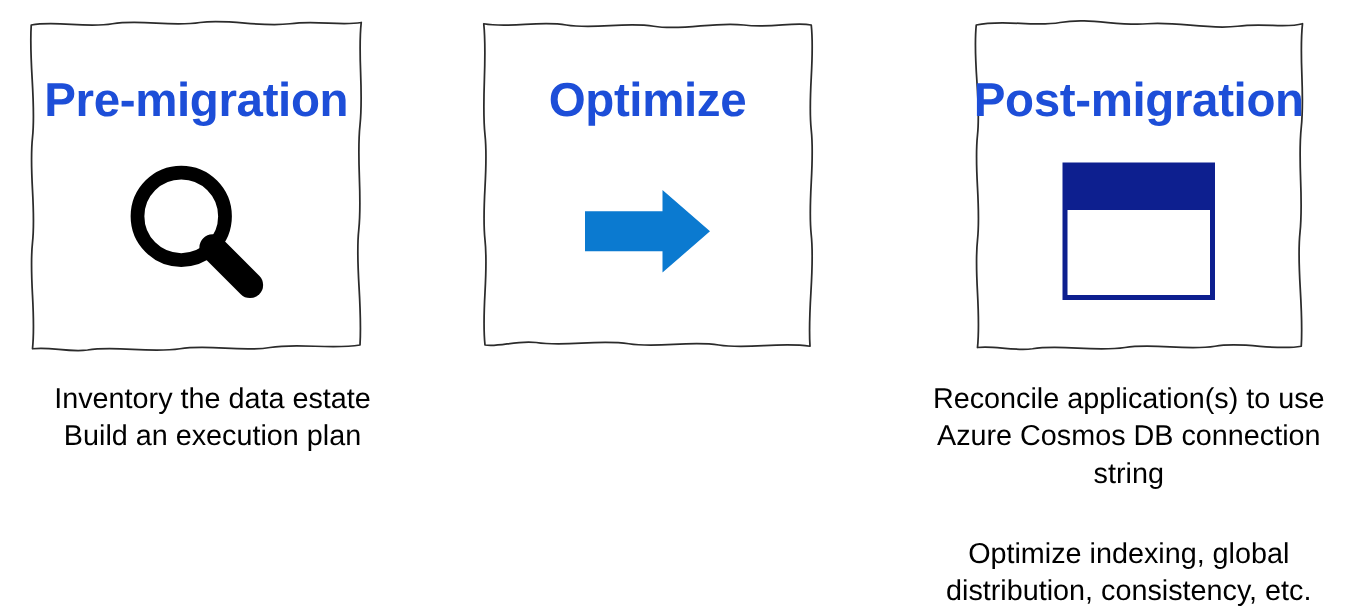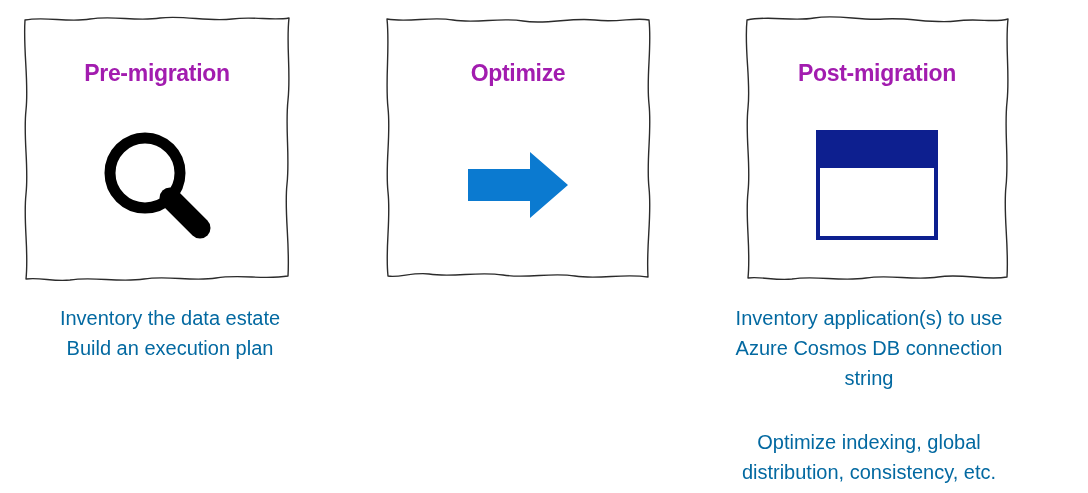--- a/index.html
+++ b/index.html
@@ -23,21 +23,21 @@
   }
 
   
   .column {
     position: absolute;
     top: 0;
     height: 493px;
   }
   .col-0 { left: 0px;   width: 340px; }
   .col-1 { left: 358px; width: 320px; }
-  .col-2 { left: 684px; width: 370px; }
+  .col-2 { left: 718px; width: 370px; }
 
   
   .panel {
     position: absolute;
     top: 14px;
     width: 270px;
     height: 268px;
   }
   .col-0 .panel { left: 22px; }
   .col-1 .panel { left: 25px; }
@@ -59,24 +59,24 @@
     stroke-linecap: round;
   }
 
   
   .panel-title {
     position: absolute;
     left: 0;
     right: 0;
     top: 48px;
     text-align: center;
-    font-size: 23px;
+    font-size: 38px;
     font-weight: bold;
     letter-spacing: -0.3px;
-    color: #a21caf;
+    color: #1d4ed8;
     line-height: 1;
   }
 
   
   .panel-icon {
     position: absolute;
     left: 0;
     right: 0;
     top: 96px;
     height: 150px;
@@ -85,23 +85,23 @@
     justify-content: center;
   }
   .panel-icon svg { display: block; overflow: visible; }
 
   
   .caption {
     position: absolute;
     left: 0;
     width: 100%;
     text-align: center;
-    font-size: 20px;
+    font-size: 23px;
     line-height: 30px;
-    color: #0369a1;
+    color: #000000;
     white-space: pre-line;
   }
   .caption-main { top: 303px; }
   .col-2 .caption-main { top: 303px; }
   .caption-extra { top: 427px; }
 </style>
 </head>
 <body>
 
 <div class="stage">
@@ -198,21 +198,21 @@
       <div class="panel-title">Post-migration</div>
 
       <div class="panel-icon">
         <svg width="122" height="110" viewBox="0 0 122 110">
           <rect x="2" y="2" width="118" height="106" fill="#ffffff" stroke="#0d1f8f" stroke-width="4"></rect>
           <rect x="2" y="2" width="118" height="36" fill="#0d1f8f"></rect>
         </svg>
       </div>
     </div>
 
-    <div class="caption caption-main">Inventory application(s) to use
+    <div class="caption caption-main">Reconcile application(s) to use
 Azure Cosmos DB connection
 string</div>
 
     <div class="caption caption-extra">Optimize indexing, global
 distribution, consistency, etc.</div>
   </div>
 
 </div>
 
 </body></html>

